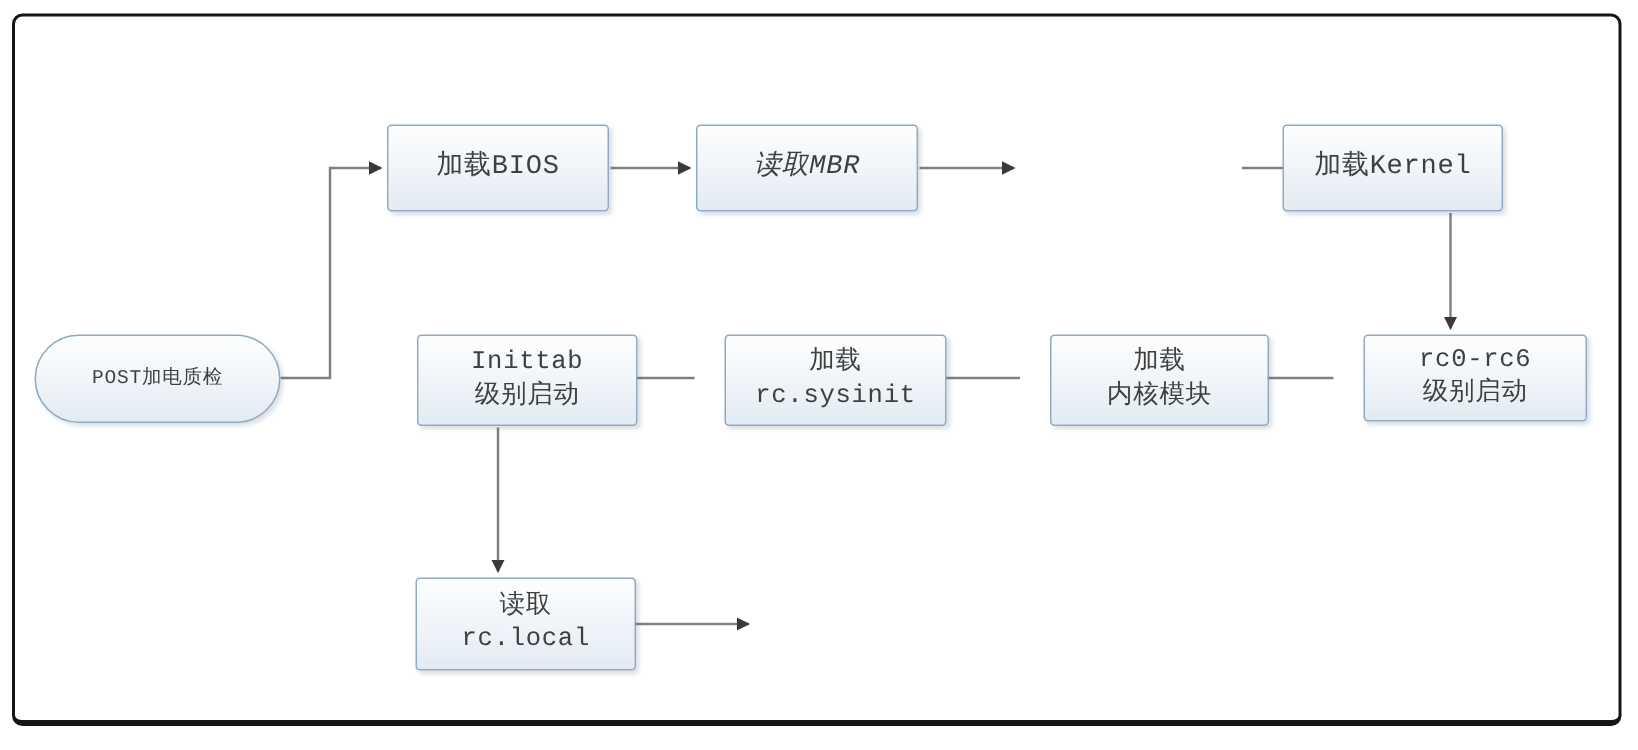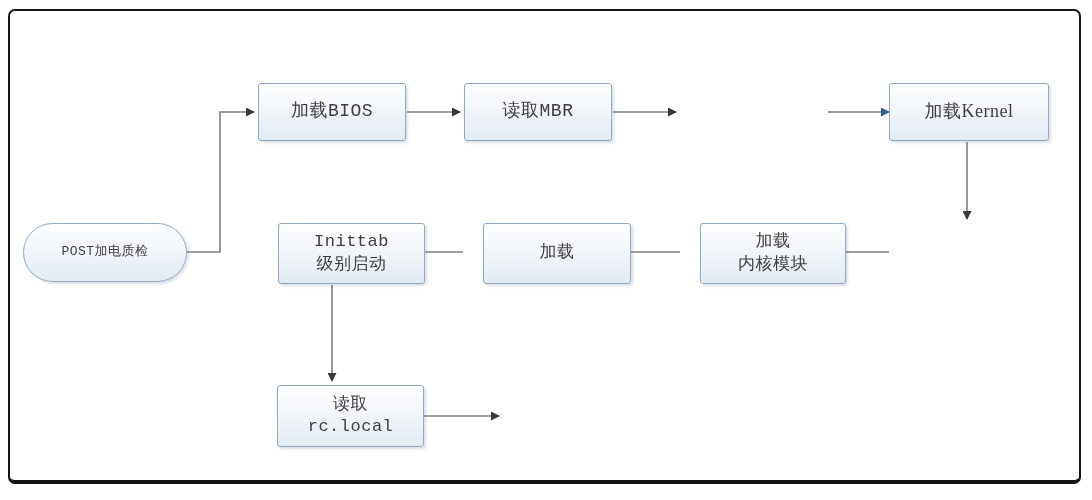--- a/index.html
+++ b/index.html
@@ -37,23 +37,23 @@
     font-size: 18px;
     line-height: 1.3;
     letter-spacing: 0.5px;
     text-align: center;
     white-space: nowrap;
   }
   .node.two-line { font-size: 17px; margin-left: 19px; }
   .stadium { border-radius: 32px; }
   
   .n-bios    { left: 258px; top: 83px;  width: 148px; height: 58px; }
-  .n-mbr     { left: 464px; top: 83px;  width: 148px; height: 58px; }
+  .n-mbr     { left: 464px; top: 83px;  width: 148px; height: 58px; font-style: italic; }
   .n-grub    { left: 680px; top: 83px;  width: 147px; height: 58px; }
-  .n-kernel  { left: 889px; top: 83px;  width: 160px; height: 58px; font-family: Liberation Serif, serif; }
+  .n-kernel  { left: 855px; top: 83px;  width: 147px; height: 58px; }
   
   .n-post    { left: 23px;  top: 223px; width: 164px; height: 59px; font-size: 13px; }
   .n-inittab { left: 259px; top: 223px; width: 147px; height: 61px; }
   .n-sysinit { left: 464px; top: 223px; width: 148px; height: 61px; }
   .n-modules { left: 681px; top: 223px; width: 146px; height: 61px; }
   .n-rc06    { left: 890px; top: 223px; width: 149px; height: 58px; }
   
   .n-rclocal { left: 258px; top: 385px; width: 147px; height: 62px; }
   .n-login   { left: 503px; top: 388px; width: 157px; height: 56px; font-size: 18px; }
   .watermark {
@@ -105,24 +105,29 @@
 
   <div class="node stadium n-post">
     <span>POST加电质检</span>
   </div>
   <div class="node two-line n-inittab">
     <span>Inittab</span>
     <span>级别启动</span>
   </div>
   <div class="node two-line n-sysinit">
     <span>加载</span>
+    <span>rc.sysinit</span>
   </div>
   <div class="node two-line n-modules">
     <span>加载</span>
     <span>内核模块</span>
+  </div>
+  <div class="node two-line n-rc06">
+    <span>rc0-rc6</span>
+    <span>级别启动</span>
   </div>
 
   <div class="node two-line n-rclocal">
     <span>读取</span>
     <span>rc.local</span>
   </div>
 
 </div>
 
 </body></html>

